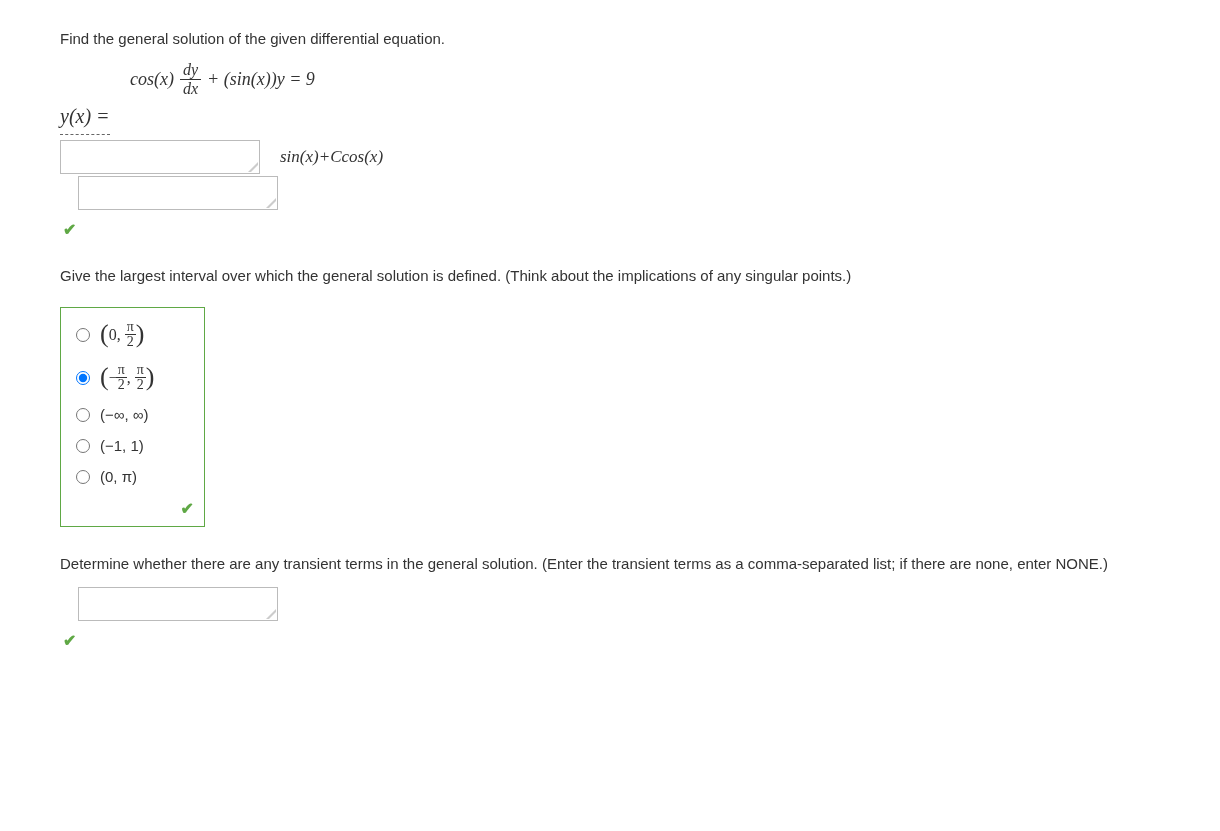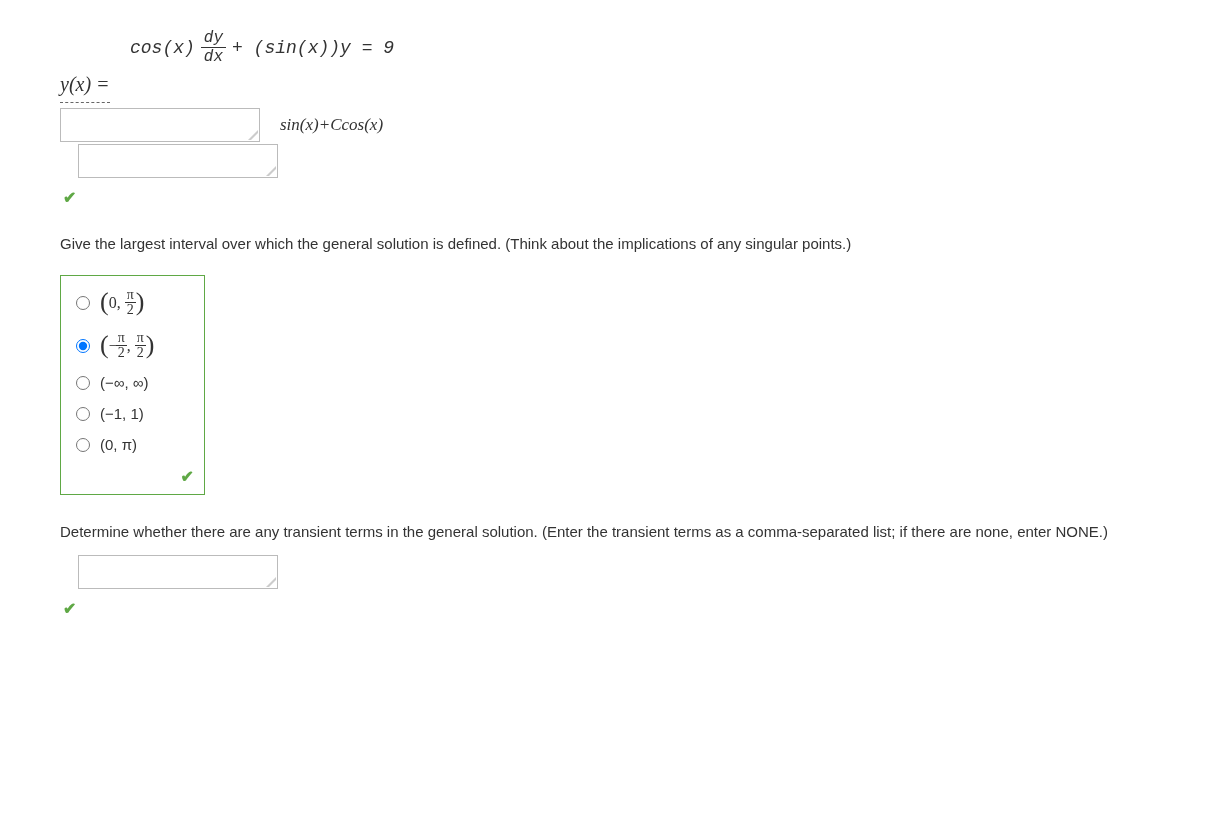--- a/index.html
+++ b/index.html
@@ -13,21 +13,21 @@
       padding: 30px 60px;
       background: #fff;
       width: 1220px;
     }
     .question-text {
       margin-bottom: 15px;
     }
     .equation-block {
       margin-left: 70px;
       font-style: italic;
-      font-family: Liberation Mono, monospace;
+      font-family: Liberation Serif, serif;
       font-size: 18px;
       display: flex;
       align-items: center;
       gap: 6px;
     }
     .frac {
       display: inline-flex;
       flex-direction: column;
       align-items: flex-end;
       vertical-align: middle;
@@ -165,20 +165,21 @@
     .normal-font {
       font-family: Arial, Helvetica, sans-serif;
       font-size: 15px;
       font-style: normal;
     }
   </style>
 </head>
 <body>
 
 <div>
+  <div class="question-text">Find the general solution of the given differential equation.</div>
   <div class="equation-block">
     <span>cos(x)</span>
     <span class="frac">
       <span class="num">dy</span>
       <span class="den">dx</span>
     </span>
     <span>+ (sin(x))y = 9</span>
   </div>
   <div class="yx-line">y(x) =</div>
   

